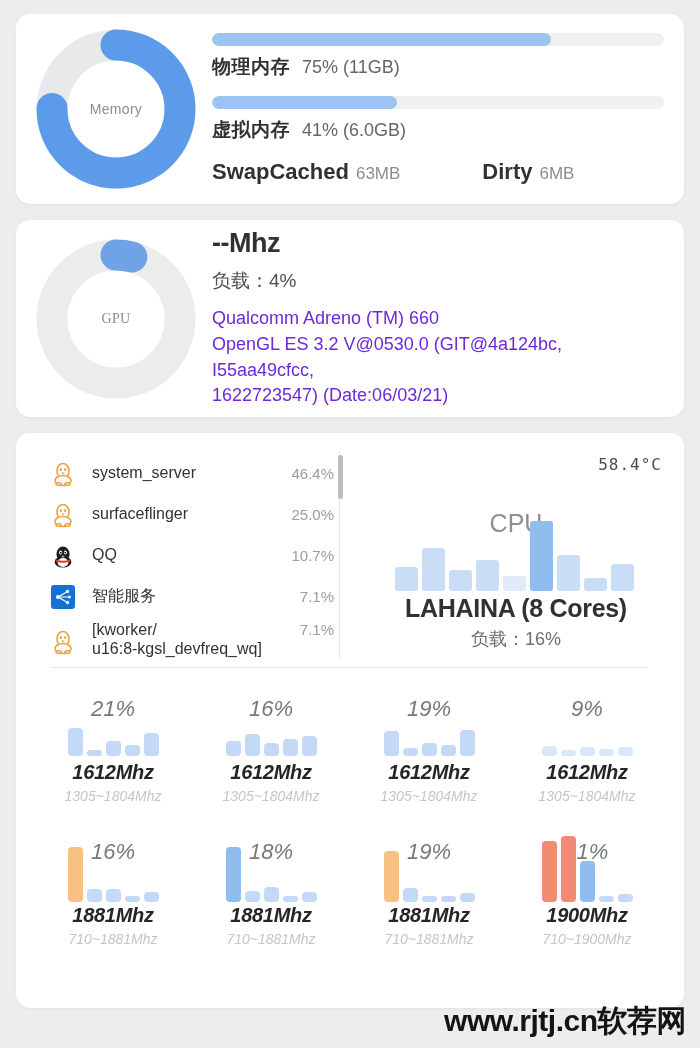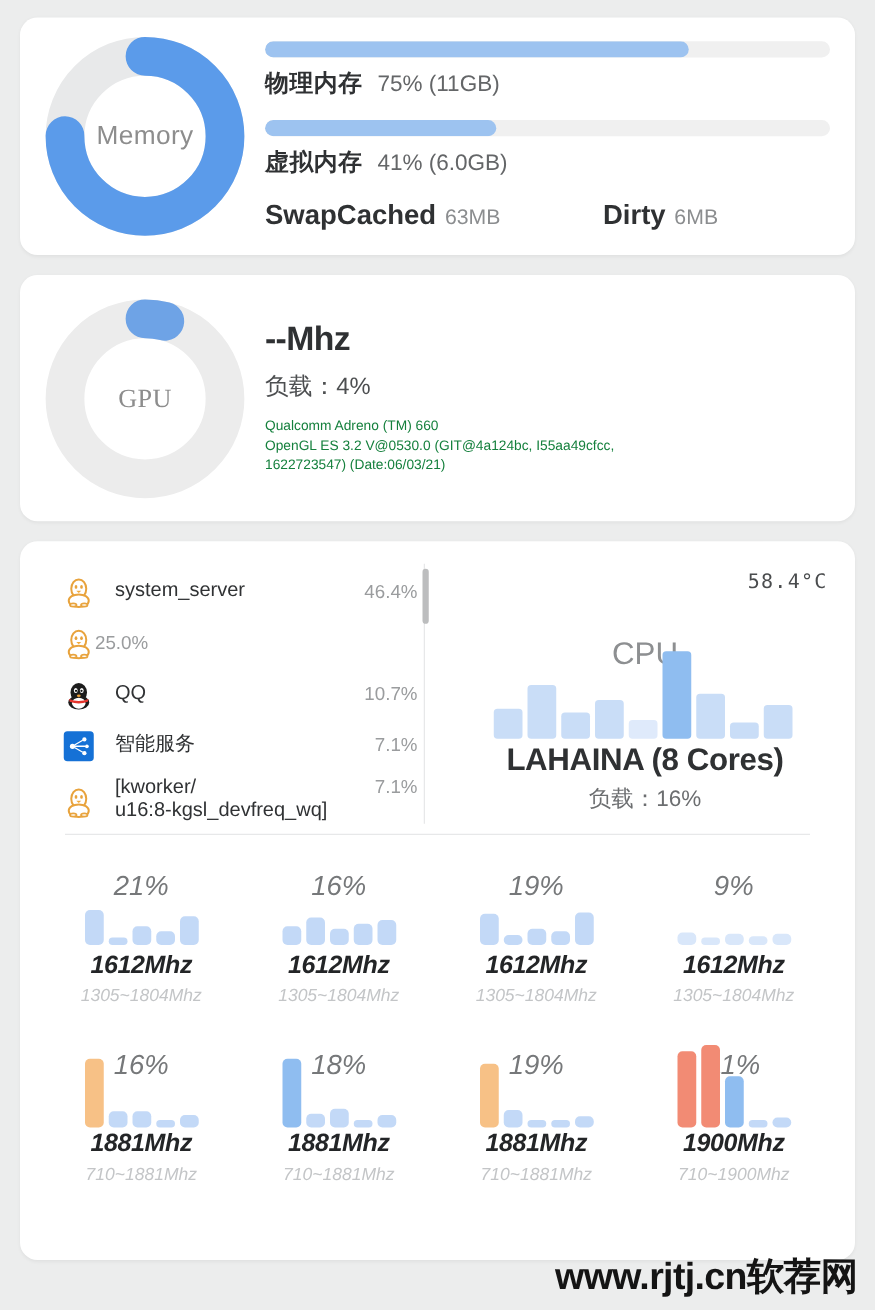--- a/index.html
+++ b/index.html
@@ -18,21 +18,21 @@
     position:relative;
     overflow:hidden;
   }
 
   
   .mem-card { height:190px; display:flex; align-items:center; padding:0 10px; }
   .donut-wrap { width:180px; height:180px; position:relative; flex:0 0 180px; }
   .donut-wrap svg { display:block; }
   .donut-label {
     position:absolute; left:0; right:0; top:50%; transform:translateY(-50%);
-    text-align:center; font-size:21px; color:#8d8d8d; letter-spacing:.3px;
+    text-align:center; font-size:14px; color:#8d8d8d; letter-spacing:.3px;
   }
   .mem-right { flex:1; padding-right:10px; padding-left:6px; }
   .bar-track {
     height:13px; background:#f0f0f0; border-radius:7px; overflow:hidden;
   }
   .bar-fill { height:100%; border-radius:7px; background:#9dc3f0; }
   .bar-row-label {
     margin:8px 0 16px 0; display:flex; align-items:baseline;
   }
   .bar-row-label .nm {
@@ -46,21 +46,21 @@
   .mem-sub .k { font-size:22px; color:#2f3133; font-weight:bold; }
   .mem-sub .v { font-size:17px; color:#8b8d8f; margin-left:7px; }
   .mem-sub .grp.second { margin-left:82px; }
 
   
   .gpu-card { height:197px; margin-top:16px; display:flex; align-items:center; padding:0 10px; }
   .gpu-donut { width:180px; height:180px; position:relative; flex:0 0 180px;font-family:Liberation Serif, serif; }
   .gpu-right { flex:1; padding-left:6px; padding-right:14px; }
   .gpu-freq { font-size:27px; font-weight:bold; color:#2f3133; letter-spacing:-.5px; }
   .gpu-load { font-size:19px; color:#4d4f51; margin-top:9px; }
-  .gpu-desc { font-size:11px; color:#15803d; margin-top:12px; line-height:1.42; }
+  .gpu-desc { font-size:18px; color:#6d28d9; margin-top:12px; line-height:1.42; }
 
   
   .cpu-card { margin-top:16px; height:575px; padding:14px 0 0 0; }
   .cpu-top { display:flex; height:212px; }
   .proc-list { width:332px; position:relative; padding-left:34px; padding-top:6px; }
   .proc-row { display:flex; align-items:center; height:41px; }
   .proc-icon { width:26px; height:26px; flex:0 0 26px; position:relative; }
   .proc-name { flex:1; font-size:16px; color:#303234; margin-left:16px; line-height:1.16; }
   .proc-pct { font-size:15px; color:#9a9c9e; padding-right:14px; white-space:nowrap; }
   .proc-row.two-line { height:48px; align-items:flex-start; padding-top:4px; }
@@ -218,20 +218,21 @@
           <div class="proc-row">
             <span class="proc-icon"><svg viewBox="0 0 26 26" width="26" height="26">
                 <ellipse cx="13" cy="10" rx="6" ry="7.5" fill="#fff" stroke="#e8a33d" stroke-width="1.6"></ellipse>
                 <ellipse cx="13" cy="19.5" rx="8" ry="5" fill="#fff" stroke="#e8a33d" stroke-width="1.6"></ellipse>
                 <ellipse cx="10.8" cy="8.5" rx="1.1" ry="1.5" fill="#e8a33d"></ellipse>
                 <ellipse cx="15.2" cy="8.5" rx="1.1" ry="1.5" fill="#e8a33d"></ellipse>
                 <path d="M11 11.6 L13 13.4 L15 11.6 Z" fill="#f2a93b"></path>
                 <ellipse cx="8.6" cy="23" rx="2.6" ry="1.3" fill="#fff" stroke="#e8a33d" stroke-width="1.4"></ellipse>
                 <ellipse cx="17.4" cy="23" rx="2.6" ry="1.3" fill="#fff" stroke="#e8a33d" stroke-width="1.4"></ellipse>
               </svg></span>
+            <span class="proc-name">surfaceflinger</span>
             <span class="proc-pct">25.0%</span>
           </div>
           <div class="proc-row">
             <span class="proc-icon"><svg viewBox="0 0 26 26" width="26" height="26">
                 <ellipse cx="13" cy="11" rx="6.6" ry="7.6" fill="#1c1c1c"></ellipse>
                 <ellipse cx="13" cy="19" rx="8.4" ry="5.6" fill="#1c1c1c"></ellipse>
                 <ellipse cx="13" cy="19.5" rx="5.4" ry="4.4" fill="#ffffff"></ellipse>
                 <ellipse cx="10.6" cy="9.4" rx="1.5" ry="2" fill="#fff"></ellipse>
                 <ellipse cx="15.4" cy="9.4" rx="1.5" ry="2" fill="#fff"></ellipse>
                 <circle cx="10.8" cy="9.6" r="0.9" fill="#111"></circle>

